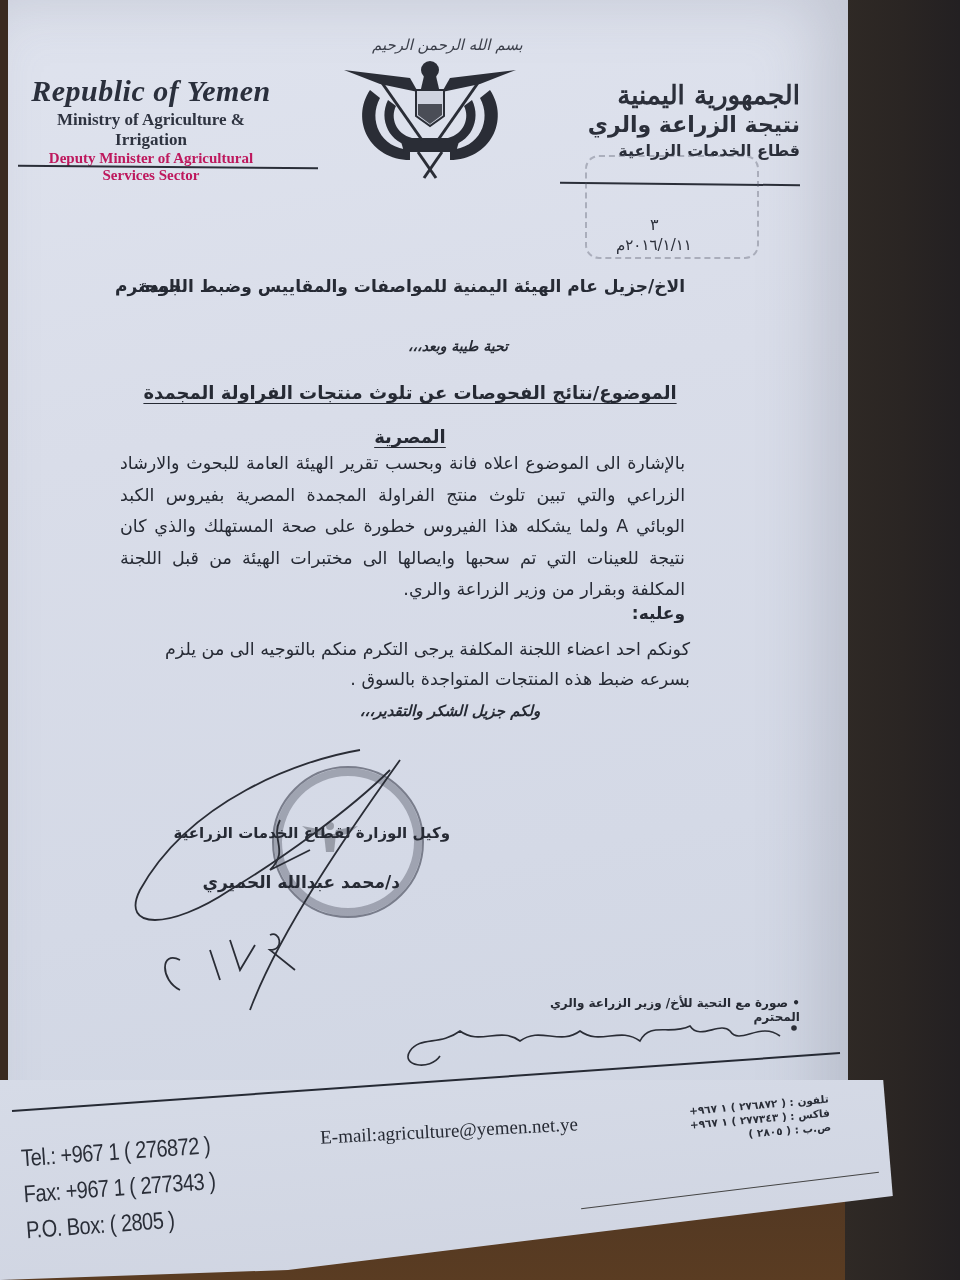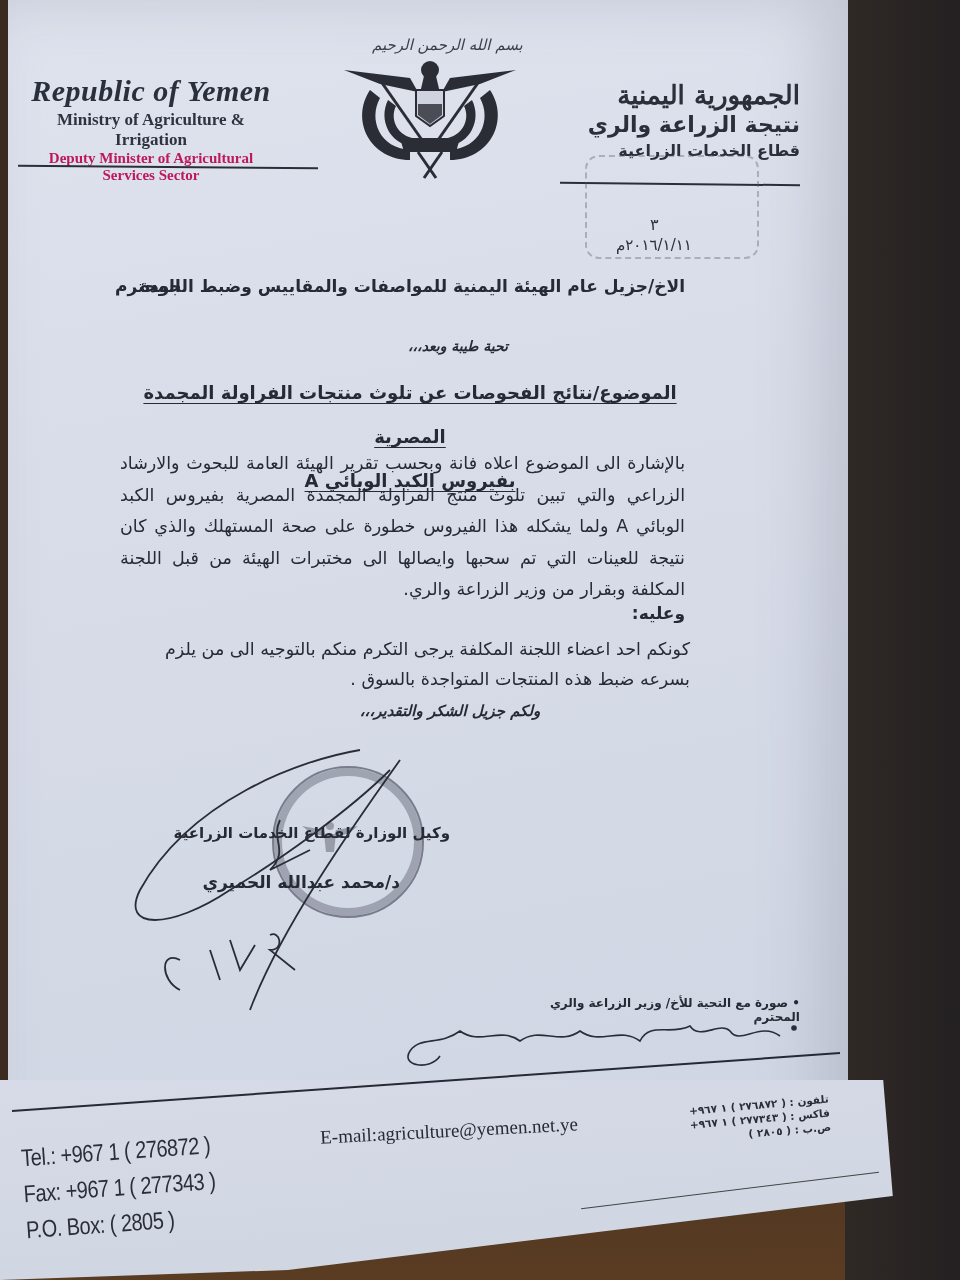--- a/index.html
+++ b/index.html
@@ -131,21 +131,20 @@
 <div class="ref-num">٣</div>
 <div class="ref-date">٢٠١٦/١/١١م</div>
 
 <div class="honorific ar">المحترم</div>
 <div class="addressee ar">الاخ/جزيل عام الهيئة اليمنية للمواصفات والمقاييس وضبط الجودة</div>
 
 <div class="greeting ar">تحية طيبة وبعد،،،</div>
 
 <div class="subject ar">
   <div><span>الموضوع/نتائج الفحوصات عن تلوث منتجات الفراولة المجمدة المصرية</span></div>
-  <div><span>بفيروس الكبد الوبائي A</span></div>
 </div>
 
 <div class="para ar">بالإشارة الى الموضوع اعلاه فانة وبحسب تقرير الهيئة العامة للبحوث والارشاد الزراعي والتي تبين تلوث منتج الفراولة المجمدة المصرية بفيروس الكبد الوبائي A ولما يشكله هذا الفيروس خطورة على صحة المستهلك والذي كان نتيجة للعينات التي تم سحبها وايصالها الى مختبرات الهيئة من قبل اللجنة المكلفة وبقرار من وزير الزراعة والري.</div>
 <div class="therefore ar">وعليه:</div>
 <div class="request ar">كونكم احد اعضاء اللجنة المكلفة يرجى التكرم منكم بالتوجيه الى من يلزم بسرعه ضبط هذه المنتجات المتواجدة بالسوق .</div>
 <div class="closing ar">ولكم جزيل الشكر والتقدير،،،</div>
 
 <div class="seal"></div>
 <svg class="seal-inner" viewBox="0 0 60 50">
   <path d="M2 14 L24 18 L26 24 L12 22 Z M58 14 L36 18 L34 24 L48 22 Z" fill="#2a2d36"></path>

